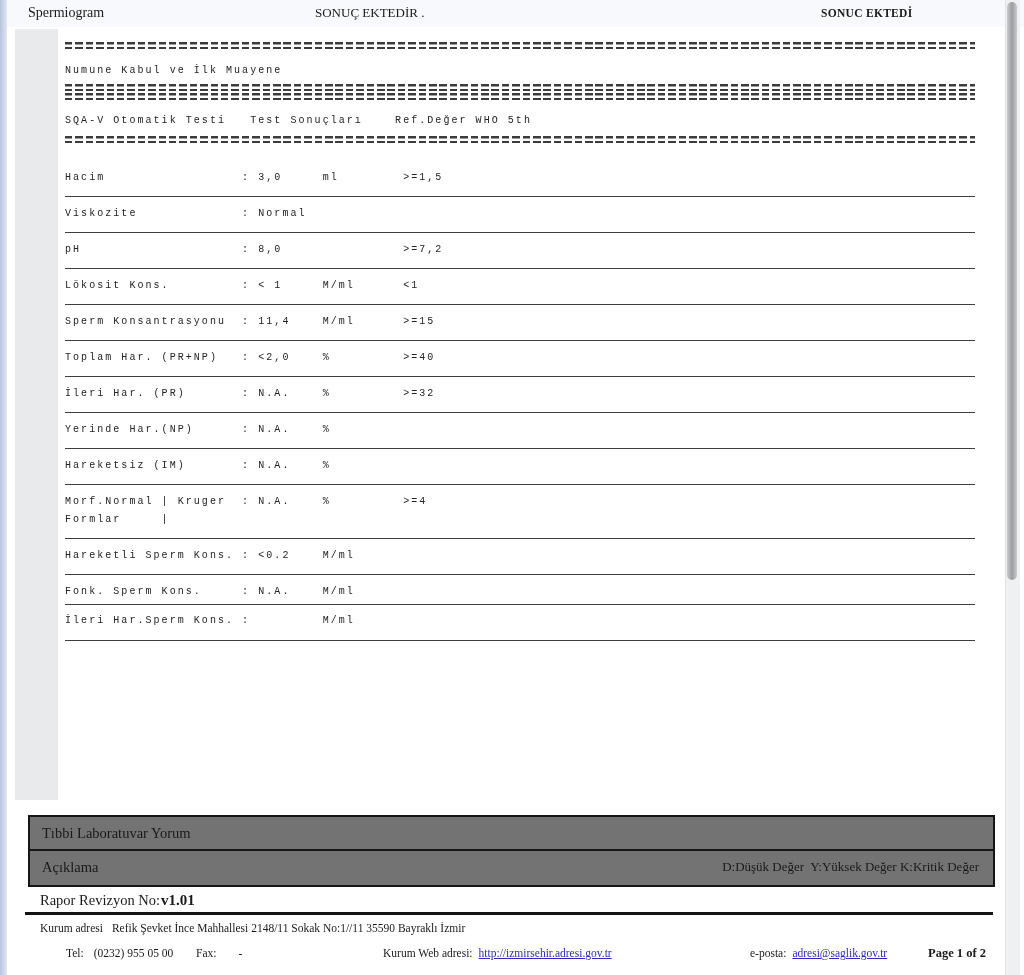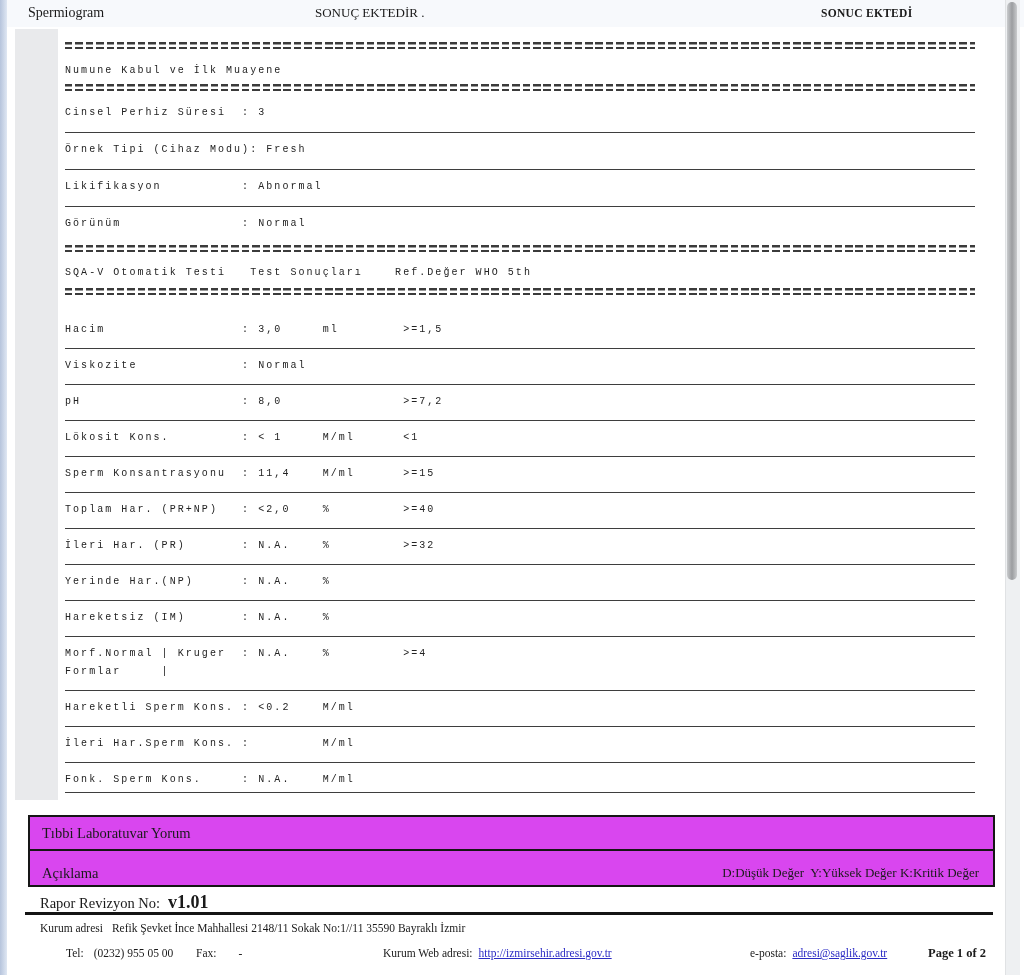--- a/index.html
+++ b/index.html
@@ -31,30 +31,30 @@
   .irow:last-child{border-bottom:none;}
   .eqbar.b3{margin-top:2px;}
   .res-hdr{margin-top:12px;}
   .eqbar.b4{margin-top:6px;}
   .results{margin-top:18px;}
   .rrow{padding:7.5px 0 9.5px;border-bottom:1.5px solid #3e3e3e;}
   .rrow.last{padding-bottom:3px;}
 
   
   .comment-box{position:absolute;left:28px;top:815px;width:963px;height:68px;
-               border:2px solid #161616;background:#d946ef;}
+               border:2px solid #161616;background:#737373;}
   .cb-row1{height:32px;border-bottom:2px solid #161616;display:flex;align-items:center;
            padding-left:12px;font-size:14.5px;}
   .cb-row2{height:32px;display:flex;align-items:center;justify-content:space-between;
-           padding:6px 14px 0 12px;font-size:14.5px;text-align:center;}
+           padding:0 14px 0 12px;font-size:14.5px;text-align:center;}
   .cb-legend{font-size:13px;white-space:pre;}
 
   
   .revision{position:absolute;left:40px;top:892px;font-size:14.5px;white-space:nowrap;}
-  .rev-val{font-weight:bold;font-size:18px;margin-left:8px;}
+  .rev-val{font-weight:bold;font-size:15px;margin-left:1px;}
   .thick-rule{position:absolute;left:25px;top:912px;width:968px;height:3px;background:#141414;}
   .address{position:absolute;left:40px;top:922px;font-size:11.5px;white-space:nowrap;}
   .address .addr-text{margin-left:9px;}
   .footer{position:absolute;left:0;top:947px;width:1024px;height:18px;font-size:11.5px;}
   .fitem{position:absolute;top:0;white-space:nowrap;}
   .f-tel{left:40px;margin-left:26px;}  .f-tel .val{margin-left:10px;}
   .f-fax{left:180px;margin-left:16px;} .f-fax .val{margin-left:22px;}
   .f-web{left:383px;} .f-email{left:750px;}
   .flink{color:#2b2bc4;text-decoration:underline;margin-left:6px;cursor:pointer;}
   .f-page{left:928px;top:-1px;font-weight:bold;font-size:12.5px;
@@ -76,46 +76,40 @@
 
   <div class="hdr hdr-left">Spermiogram</div>
   <div class="hdr hdr-center">SONUÇ EKTEDİR .</div>
   <div class="hdr hdr-right">SONUC EKTEDİ</div>
 
   <div class="report">
     <div class="eqbar"></div>
     <div class="mono rep-title">Numune Kabul ve İlk Muayene</div>
     <div class="eqbar b2"></div>
 
-    <div class="intake">
-        <div class="irow mono">Cinsel Perhiz Süresi  : 3</div>
-        <div class="irow mono">Örnek Tipi (Cihaz Modu): Fresh</div>
-        <div class="irow mono">Likifikasyon          : Abnormal</div>
-        <div class="irow mono">Görünüm               : Normal</div>
-      </div>
 
     <div class="eqbar b3"></div>
     <div class="mono res-hdr">SQA-V Otomatik Testi   Test Sonuçları    Ref.Değer WHO 5th</div>
     <div class="eqbar b4"></div>
 
     <div class="results">
         <div class="rrow mono">Hacim                 : 3,0     ml        &gt;=1,5</div>
         <div class="rrow mono">Viskozite             : Normal            </div>
         <div class="rrow mono">pH                    : 8,0               &gt;=7,2</div>
         <div class="rrow mono">Lökosit Kons.         : &lt; 1     M/ml      &lt;1</div>
         <div class="rrow mono">Sperm Konsantrasyonu  : 11,4    M/ml      &gt;=15</div>
         <div class="rrow mono">Toplam Har. (PR+NP)   : &lt;2,0    %         &gt;=40</div>
         <div class="rrow mono">İleri Har. (PR)       : N.A.    %         &gt;=32</div>
         <div class="rrow mono">Yerinde Har.(NP)      : N.A.    %         </div>
         <div class="rrow mono">Hareketsiz (IM)       : N.A.    %         </div>
         <div class="rrow mono">Morf.Normal | Kruger  : N.A.    %         &gt;=4
 Formlar     |</div>
         <div class="rrow mono">Hareketli Sperm Kons. : &lt;0.2    M/ml      </div>
+        <div class="rrow mono last">Fonk. Sperm Kons.     : N.A.    M/ml      </div>
         <div class="rrow mono">İleri Har.Sperm Kons. :         M/ml      </div>
-        <div class="rrow mono last">Fonk. Sperm Kons.     : N.A.    M/ml      </div>
       </div>
   </div>
 
   <div class="comment-box">
     <div class="cb-row1">Tıbbi Laboratuvar Yorum</div>
     <div class="cb-row2">
       <span>Açıklama</span>
       <span class="cb-legend">D:Düşük Değer  Y:Yüksek Değer K:Kritik Değer</span>
     </div>
   </div>

